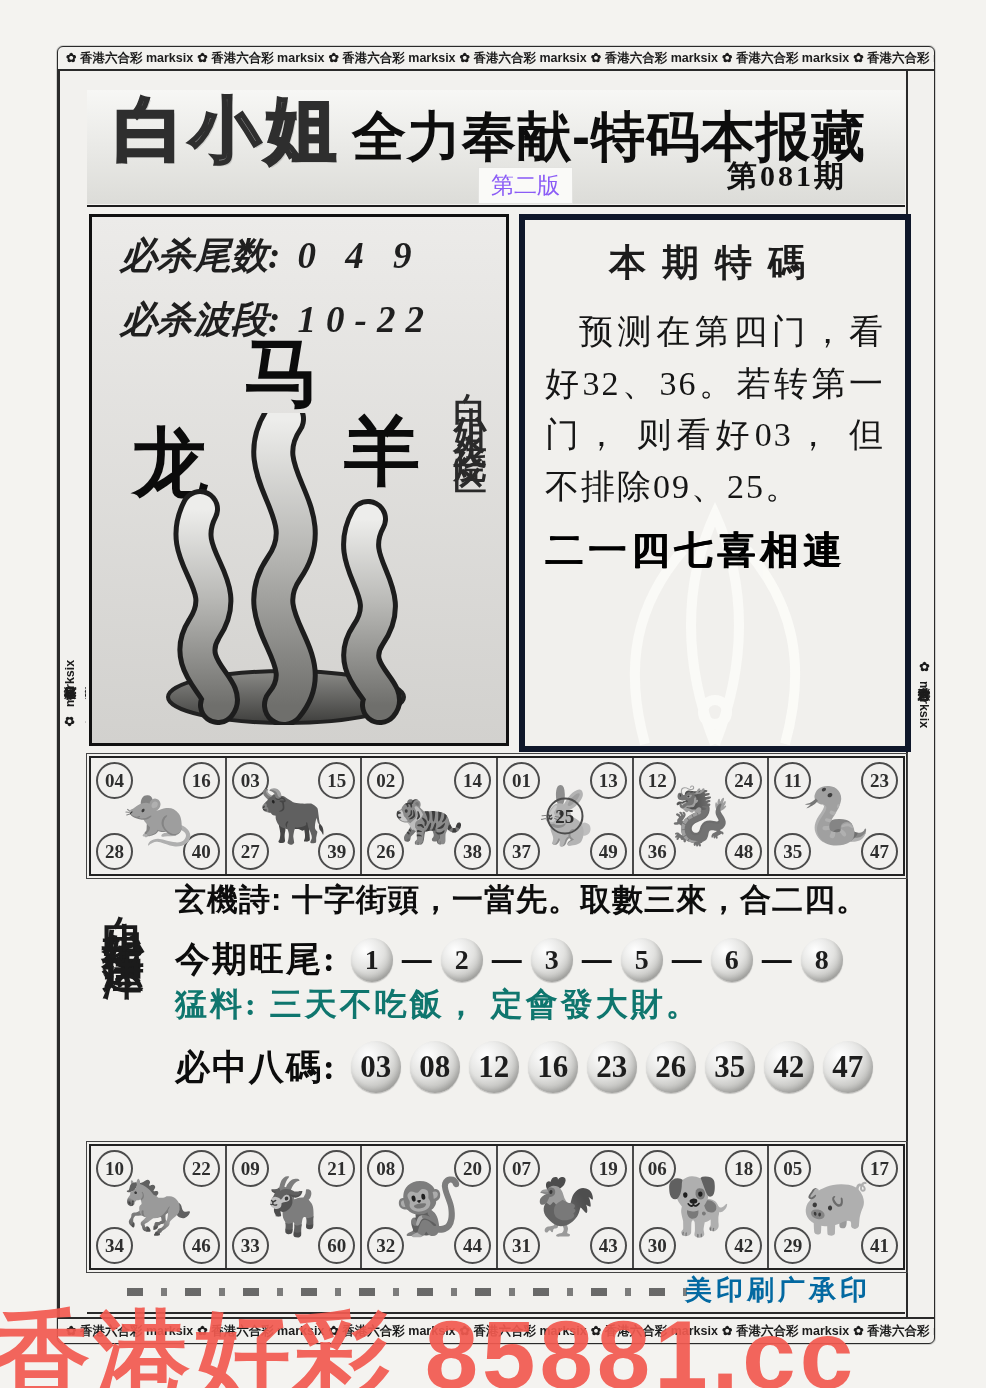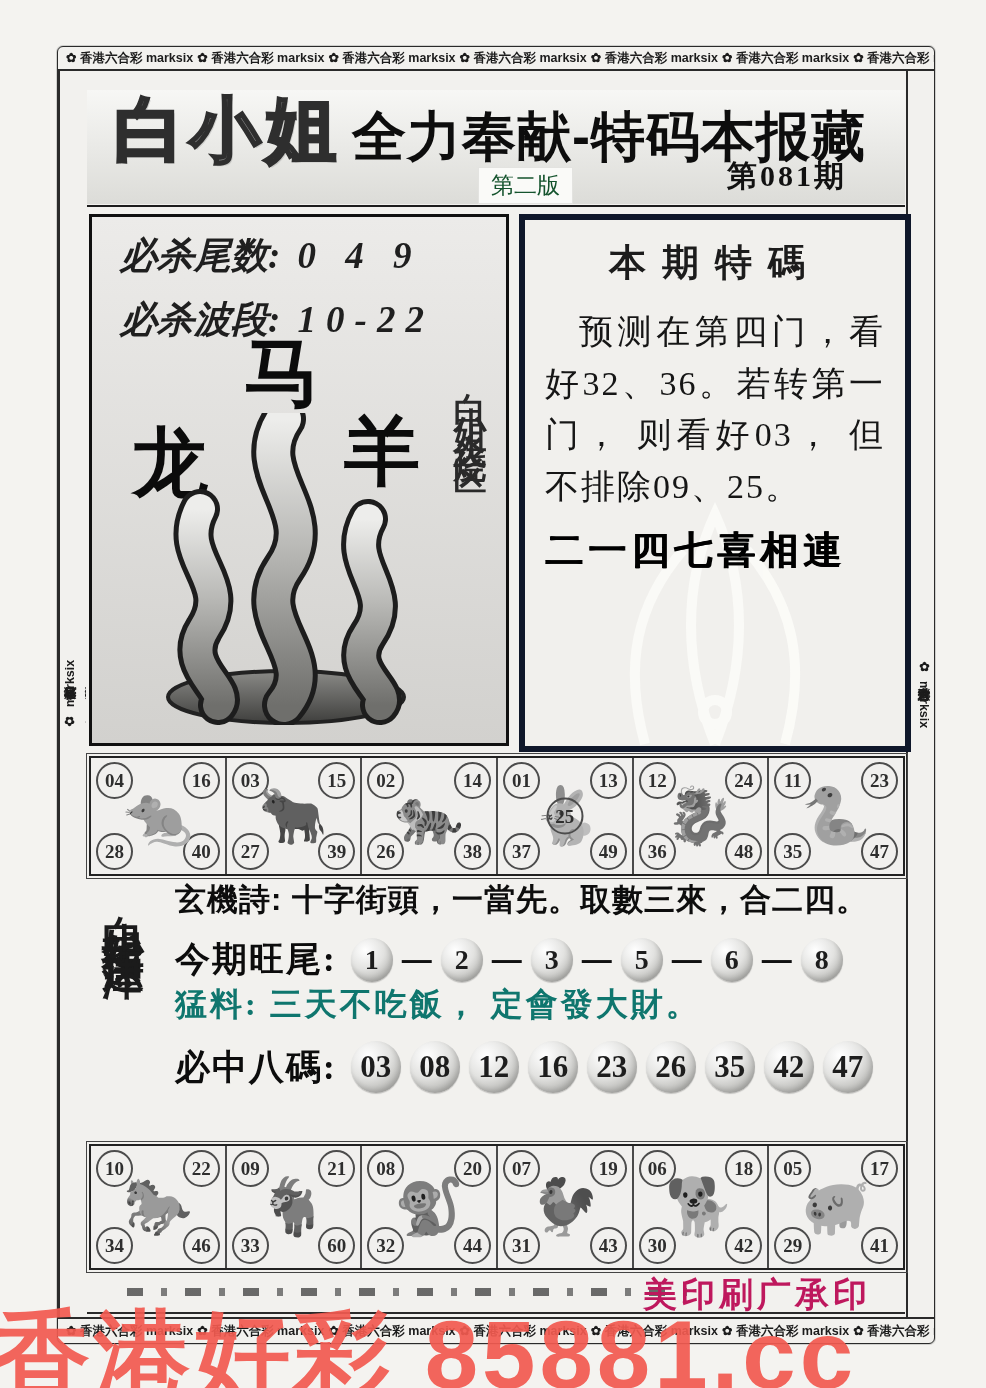--- a/index.html
+++ b/index.html
@@ -33,21 +33,21 @@
     font-size:70px;font-weight:900;color:#8d8d8d;letter-spacing:6px;line-height:1.05;
     -webkit-text-stroke:3px #2e2e2e;text-shadow:2px 2px 0 #55555533;
     font-family:"Liberation Serif", serif;
   }
   .main-title{
     font-size:54px;font-weight:900;color:#0d0d0d;letter-spacing:1px;line-height:1.15;
     margin-left:10px;font-family:"Liberation Sans", sans-serif;
   }
   .issue{position:absolute;right:58px;top:84px;font-size:30px;font-weight:bold;
     color:#111;font-family:"Liberation Serif", serif;letter-spacing:3px;}
-  .edition{position:absolute;left:392px;top:96px;font-size:23px;color:#14532d;
+  .edition{position:absolute;left:392px;top:96px;font-size:23px;color:#8b5cf6;
     background:#fafaf8;padding:2px 12px;font-family:"Liberation Serif", serif;
     box-shadow:0 0 0 1px #e3e3e0;}
   .title-rule{position:absolute;left:0;right:0;top:133px;border-top:2.5px solid #1d1d1d;}
   
   .kill-box{position:absolute;left:2px;top:142px;width:414px;height:526px;
     border:3px solid #101010;background:linear-gradient(#ecebe9,#d2d1ce);overflow:hidden;}
   .kill-line{margin:14px 0 0 28px;font-family:"Liberation Serif", serif;
     font-style:italic;font-weight:bold;font-size:37px;color:#1f1f1f;white-space:nowrap;}
   .kill-line .kv{letter-spacing:10px;margin-left:8px;}
   .kz{position:absolute;font-size:76px;font-weight:900;color:#0b0b0b;
@@ -109,21 +109,21 @@
   .dash{font-size:30px;font-weight:900;color:#111;margin:0 9px;}
   .hot{font-family:"Liberation Serif", serif;font-weight:900;
     font-size:32px;color:#0f766e;letter-spacing:3px;white-space:nowrap;}
   .eight-row{margin-top:14px;}
   .eight-row .ball{width:50px;height:52px;font-size:31px;margin-right:9px;flex:0 0 auto;}
   
   .clipped-line{position:absolute;left:40px;top:1216px;width:560px;height:8px;
     background:repeating-linear-gradient(90deg,#3c3c3c 0 16px,transparent 16px 34px,#555 34px 40px,transparent 40px 58px);
     opacity:.75;}
   .printer{position:absolute;right:34px;top:1200px;font-family:"Liberation Serif", serif;
-    font-size:34px;font-weight:bold;color:#be185d;letter-spacing:4px;}
+    font-size:27px;font-weight:bold;color:#0369a1;letter-spacing:4px;}
   .footer-rule{position:absolute;left:0;right:0;top:1240px;border-top:2px solid #2a2a2a;}
   
   .red-watermark{position:absolute;left:-6px;top:1292px;z-index:40;
     font-family:"Liberation Sans", sans-serif;font-weight:900;font-size:96px;
     color:#f25a50;letter-spacing:4px;white-space:nowrap;opacity:.92;}
 </style>
 </head>
 <body>
 
 <div class="frame">

